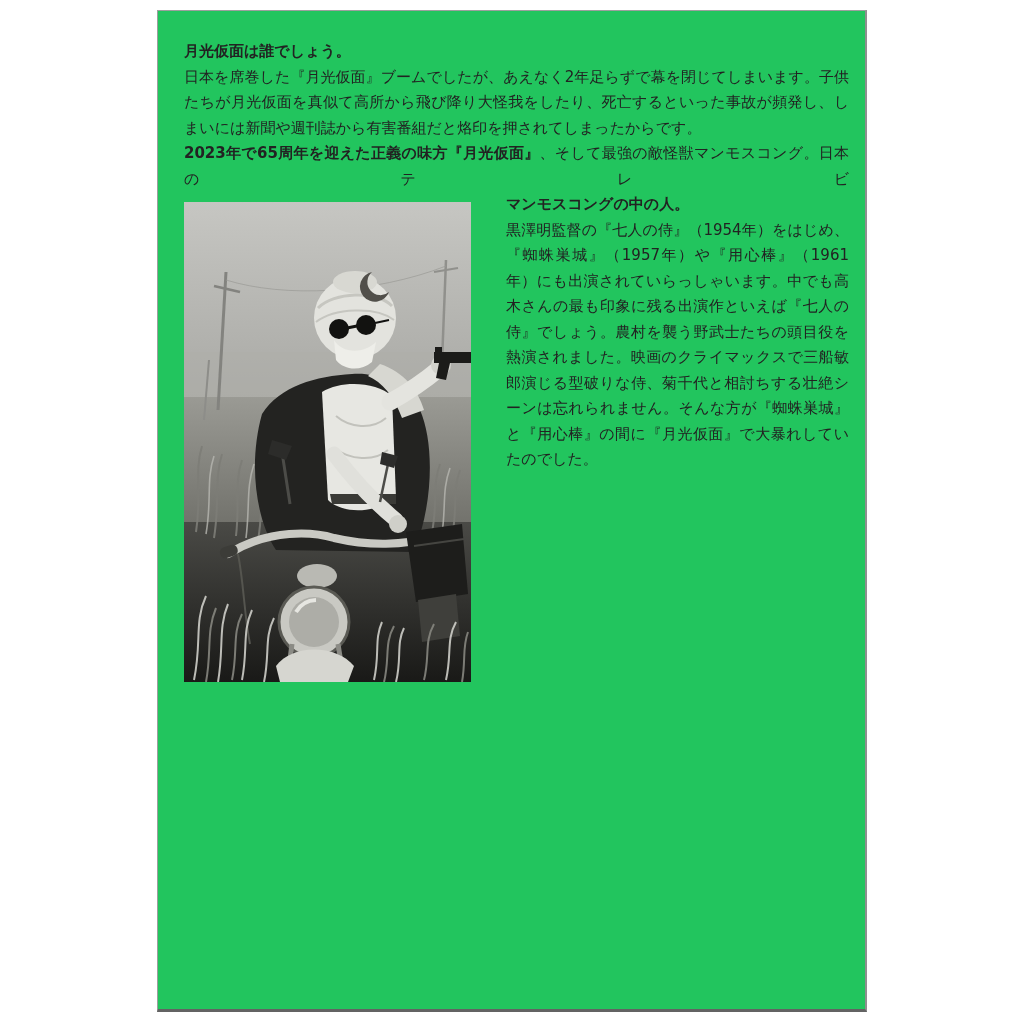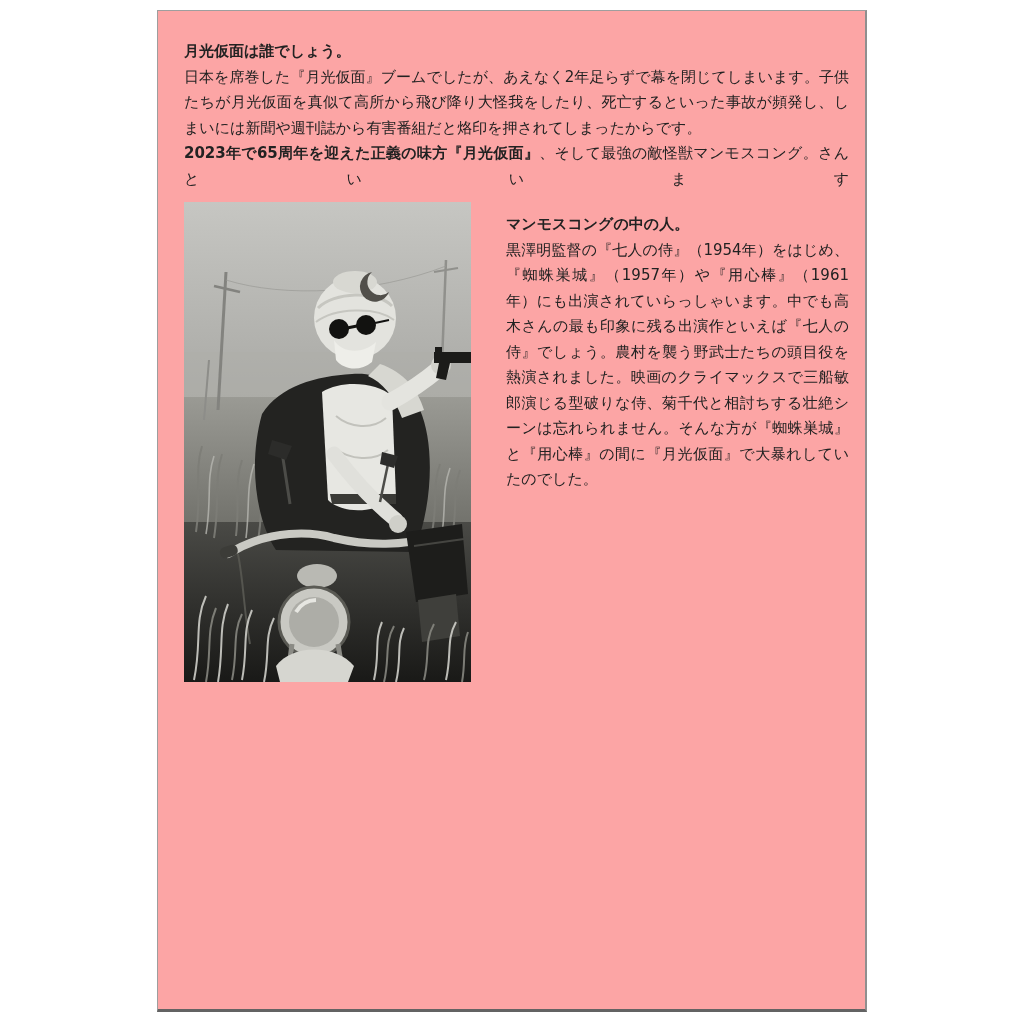--- a/index.html
+++ b/index.html
@@ -4,53 +4,53 @@
 <style>
   html,body{margin:0;padding:0;}
   body{
     width:1024px;height:1024px;position:relative;background:#ffffff;
     font-family:"DejaVu Sans","Liberation Sans",sans-serif;
     color:#222222;
     -webkit-font-smoothing:antialiased;
   }
   .card{
     position:absolute;left:157px;top:10px;width:710px;height:1002px;
-    box-sizing:border-box;background:#fca5a5;
+    box-sizing:border-box;background:#22c55e;
     border:1px solid #9e9e9e;border-right:2px solid #8f8f8f;border-bottom:3px solid #636363;
     padding:28px 16px 0 26px;overflow:hidden;
   }
   .card p, .card h2, .card h3{
     margin:0;font-size:15px;line-height:25.5px;font-weight:normal;
     text-align:justify;
   }
   .card h2, .card h3, .b{font-weight:bold;}
   .lead{text-align:justify;text-align-last:justify;}
   .bottom{display:flex;}
   .figure{
     flex:none;width:287px;height:480px;margin:10px 35px 0 0;
     position:relative;background:#8e8e8a;
   }
   .figure svg{display:block;}
   .col{flex:1;min-width:0;}
-  .col .inner-heading{margin-top:20px;}
+  .col .inner-heading{}
 </style>
 </head>
 <body>
 
 <div class="card">
 
   <h2>月光仮面は誰でしょう。</h2>
 
 
 
 
 
   <p>日本を席巻した『月光仮面』ブームでしたが、あえなく2年足らずで幕を閉じてしまいます。子供たちが月光仮面を真似て高所から飛び降り大怪我をしたり、死亡するといった事故が頻発し、しまいには新聞や週刊誌から有害番組だと烙印を押されてしまったからです。</p>
 
-  <p class="lead"><span class="b">2023年で65周年を迎えた正義の味方『月光仮面』</span><span>、そして最強の敵怪獣マンモスコング。さんといいます</span></p>
+  <p class="lead"><span class="b">2023年で65周年を迎えた正義の味方『月光仮面』</span><span>、そして最強の敵怪獣マンモスコング。日本のテレビ</span></p>
 
   <div class="bottom">
 
     <div class="figure">
       <svg viewBox="0 0 287 480" width="287" height="480" xmlns="http://www.w3.org/2000/svg">
         <defs>
           <linearGradient id="skyg" x1="0" y1="0" x2="0" y2="1">
             <stop offset="0" stop-color="#c6c6c2"></stop>
               <stop offset="1" stop-color="#a4a4a0"></stop>
           </linearGradient>

